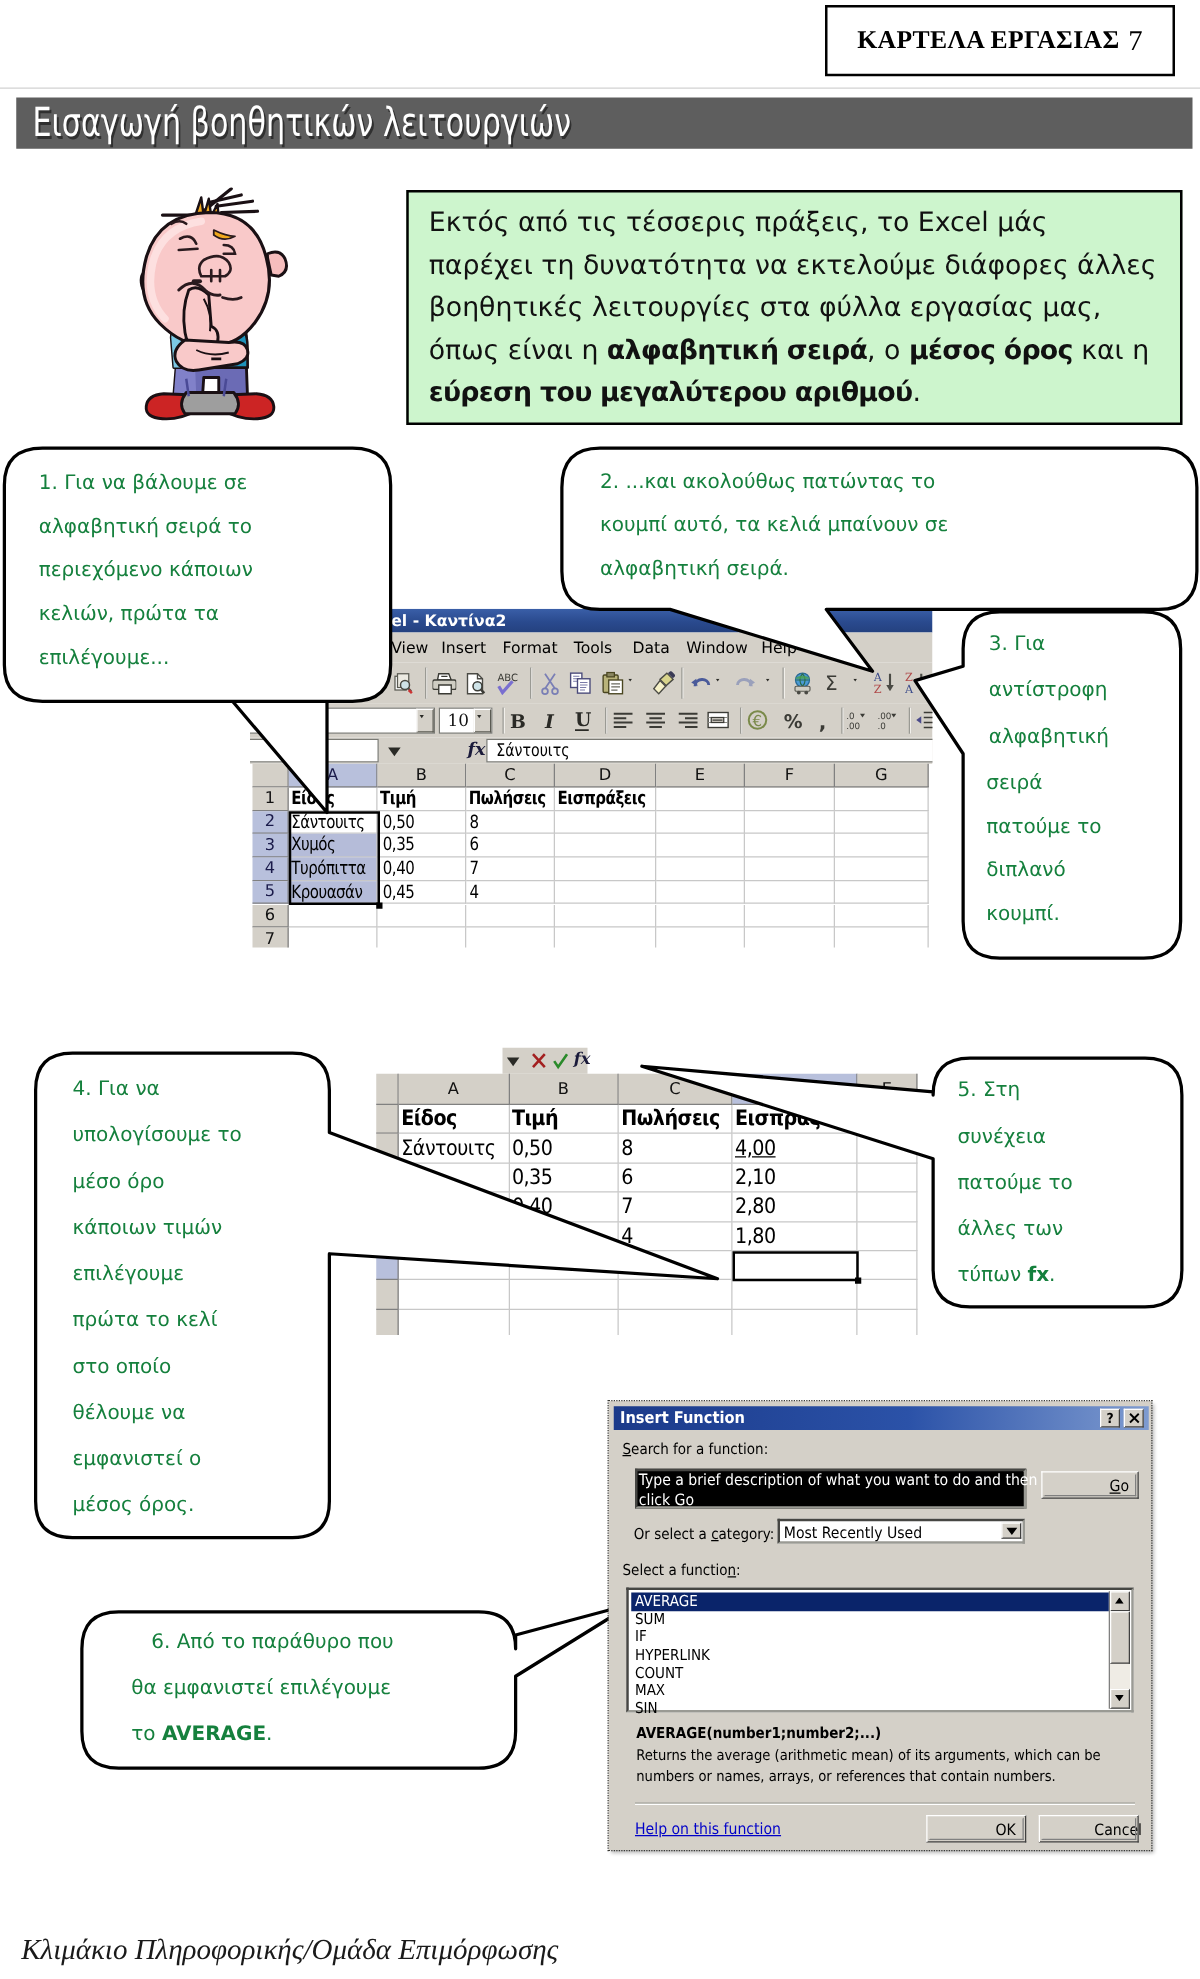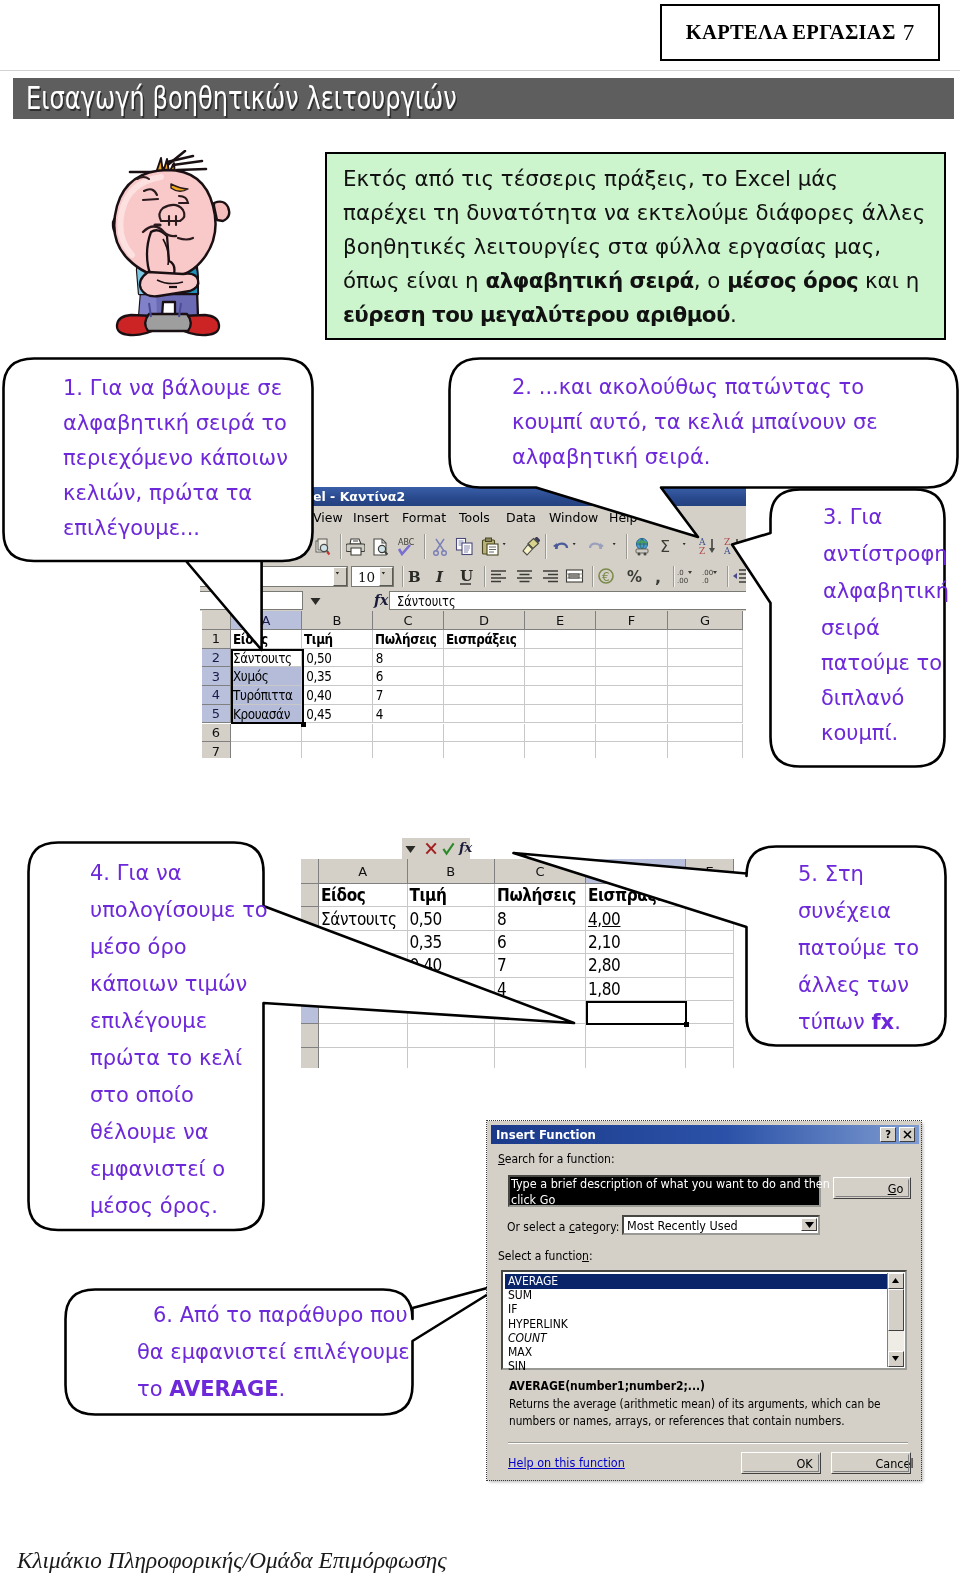--- a/index.html
+++ b/index.html
@@ -21,21 +21,21 @@
   #greenbox{position:absolute;left:325px;top:152px;width:621px;height:188px;background:#cdf5cd;
             border:2px solid #000;box-sizing:border-box;}
   #greenbox .ln{position:absolute;left:16px;font-size:21.4px;line-height:1;color:#111;white-space:pre;}
   #greenbox b{font-weight:bold;letter-spacing:-0.55px;}
   
   #footer{position:absolute;left:17px;top:1547px;font-family:"Liberation Serif",serif;
           font-style:italic;font-size:23.2px;color:#1a1a1a;}
   
   .co{position:absolute;}
   .co svg{position:absolute;left:0;top:0;display:block;}
-  .co .tx{position:absolute;font-size:21px;color:#6d28d9;white-space:pre;line-height:1;margin-left:32px;}
+  .co .tx{position:absolute;font-size:16px;color:#15803d;white-space:pre;line-height:1;}
   .co b{font-weight:bold;}
   
   #dlg{position:absolute;left:487px;top:1121px;width:434px;height:359px;background:#d4d0c8;
        box-sizing:border-box;font-family:"DejaVu Sans Condensed","DejaVu Sans",sans-serif;
        border:1px solid #d4d0c8;outline:1px dotted #3a3a36;box-shadow:2px 2px 3px rgba(0,0,0,.28);}
   #dlg .titlebar{position:absolute;left:3px;top:3px;width:428px;height:19px;
        background:linear-gradient(90deg,#1b3a8a 0%,#2b52a8 55%,#7e9bd0 100%);
        color:#fff;font-size:13px;font-weight:bold;display:flex;align-items:center;padding-left:5px;box-sizing:border-box;}
   #dlg .tbtn{position:absolute;top:5px;width:16px;height:15px;background:#d4d0c8;
        border:1px solid #fff;border-right-color:#404040;border-bottom-color:#404040;box-sizing:border-box;
@@ -641,21 +641,21 @@
               <path d="M0 0 L7 0 L3.5 5 z" fill="#000"></path>
             </svg>
         </div>
         <div class="sbtn" style="top:16px;height:42px;"></div>
       </div>
       <div id="fnlist">
           <div class="listitem sel" style="top: 2px; right: 18px;">AVERAGE</div>
           <div class="listitem" style="top: 16.2px; right: auto;">SUM</div>
           <div class="listitem" style="top: 30.4px; right: auto;">IF</div>
           <div class="listitem" style="top: 44.6px; right: auto;">HYPERLINK</div>
-          <div class="listitem" style="top: 58.8px; right: auto; font-style: italic;">COUNT</div>
+          <div class="listitem" style="top: 58.8px; right: auto;">COUNT</div>
           <div class="listitem" style="top: 73px; right: auto;">MAX</div>
           <div class="listitem" style="top: 87.2px; right: auto;">SIN</div>
         </div>
     </div>
 
     <div style="position:absolute;left:21px;top:257px;font-size:12px;font-weight:bold;color:#000;">AVERAGE(number1;number2;...)</div>
     <div style="position:absolute;left:21px;top:275px;font-size:11.7px;color:#000;">Returns the average (arithmetic mean) of its arguments, which can be</div>
     <div style="position:absolute;left:21px;top:292px;font-size:11.7px;color:#000;">numbers or names, arrays, or references that contain numbers.</div>
 
     <div style="position:absolute;left:20px;top:320px;width:400px;height:1px;background:#9a9a94;"></div>

